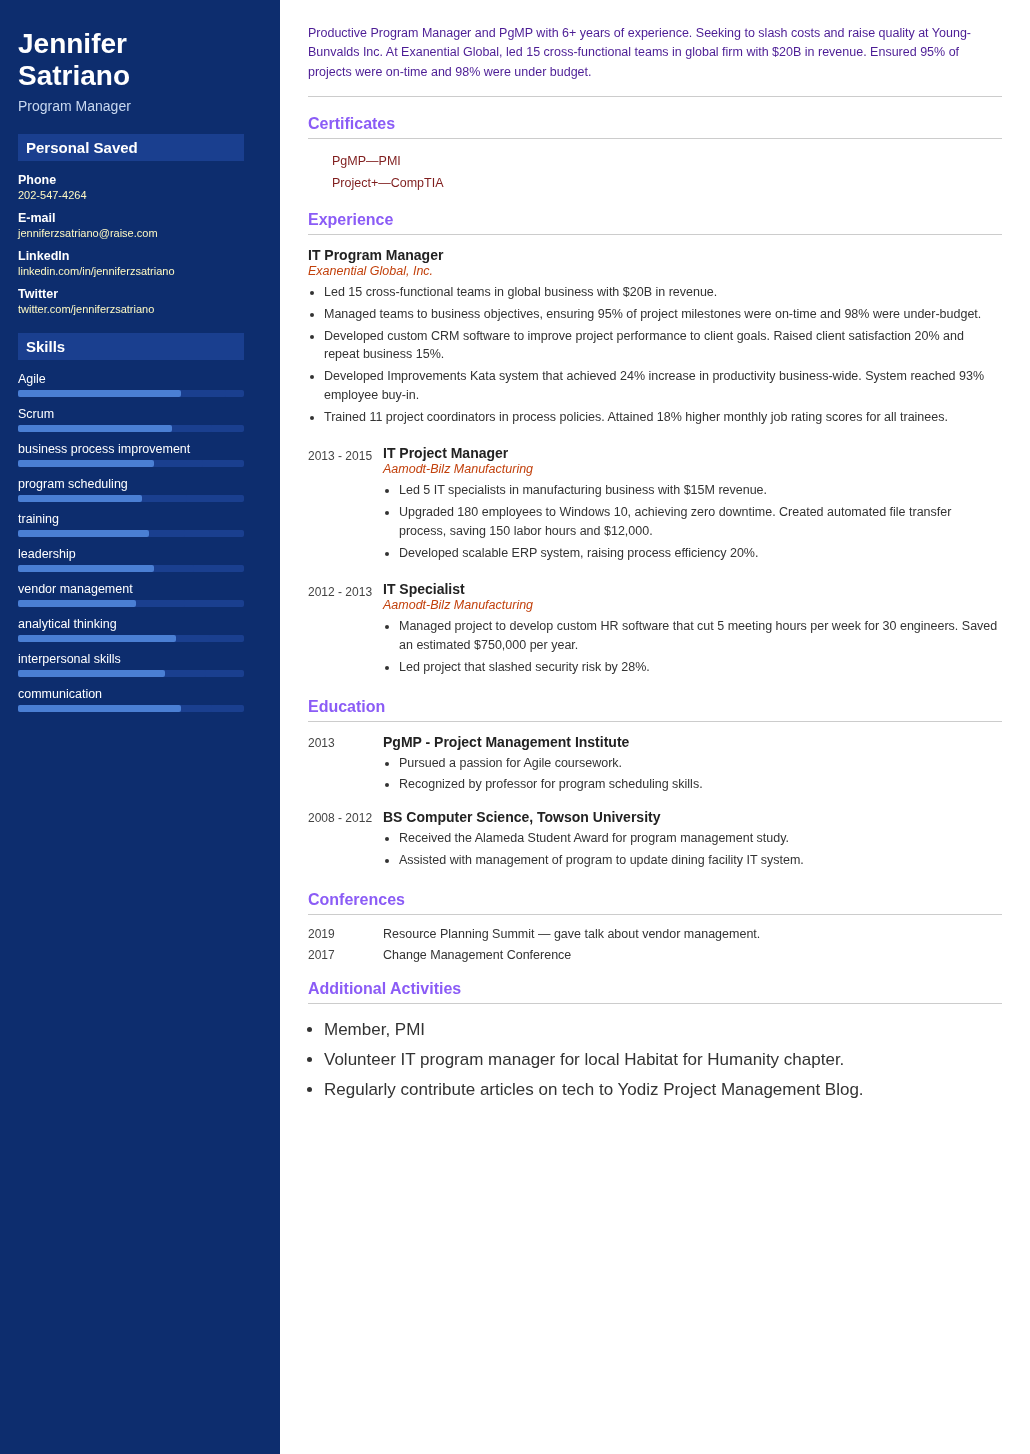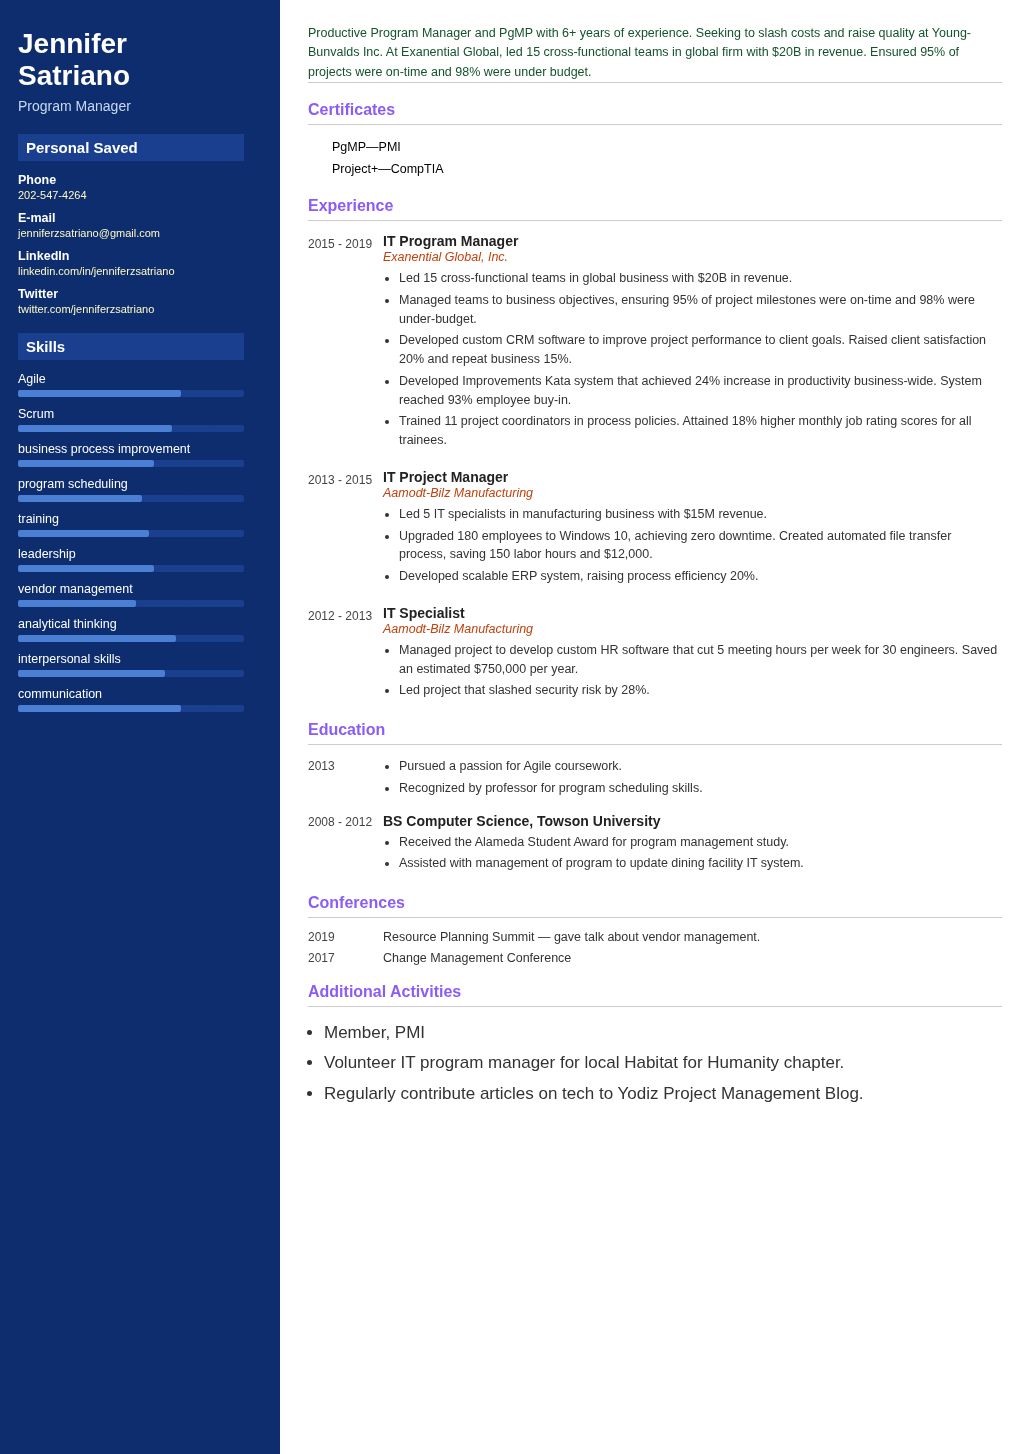--- a/index.html
+++ b/index.html
@@ -89,37 +89,38 @@
     }
 
     
     .main-content {
       flex: 1;
       padding: 24px 28px 28px 28px;
       background: #fff;
     }
     .summary-text {
       font-size: 12.5px;
-      color: #14532d;
+      color: #4c1d95;
       line-height: 1.55;
       margin-bottom: 18px;
       border-bottom: 1px solid #ccc;
+      padding-bottom: 14px;
     }
     .section-title {
       font-size: 16px;
       font-weight: bold;
       color: #8b5cf6;
       border-bottom: 1px solid #ccc;
       padding-bottom: 5px;
       margin-bottom: 12px;
       margin-top: 2px;
     }
     .cert-item {
       font-size: 12.5px;
-      color: #000000;
+      color: #7f1d1d;
       padding: 3px 0 3px 24px;
       margin-bottom: 2px;
     }
     .section-block { margin-bottom: 18px; }
     .exp-row {
       display: flex;
       margin-bottom: 16px;
     }
     .exp-dates {
       min-width: 75px;
@@ -208,21 +209,21 @@
 
     <div class="sidebar-section-title">Personal Saved</div>
 
     <div>
       <div class="contact-label">Phone</div>
       <div class="contact-value">202-547-4264</div>
     </div>
 
     <div>
       <div class="contact-label">E-mail</div>
-      <div class="contact-value">jenniferzsatriano@gmail.com</div>
+      <div class="contact-value">jenniferzsatriano@raise.com</div>
     </div>
 
     <div>
       <div class="contact-label">LinkedIn</div>
       <div class="contact-value">linkedin.com/in/jenniferzsatriano</div>
     </div>
 
     <div>
       <div class="contact-label">Twitter</div>
       <div class="contact-value">twitter.com/jenniferzsatriano</div>
@@ -312,21 +313,20 @@
       <div id="certs-container">
           <div class="cert-item">PgMP—PMI</div>
           <div class="cert-item">Project+—CompTIA</div>
         </div>
     </div>
 
     <div class="section-block">
       <div class="section-title">Experience</div>
       <div id="exp-container">
           <div class="exp-row">
-      <div class="exp-dates">2015 - 2019</div>
       <div class="exp-detail">
         <div class="exp-job-title">IT Program Manager</div>
         <div class="exp-company">Exanential Global, Inc.</div>
         <ul class="exp-bullets">
                 <li class="exp-bullet">Led 15 cross-functional teams in global business with $20B in revenue.</li>
                 <li class="exp-bullet">Managed teams to business objectives, ensuring 95% of project milestones were on-time and 98% were under-budget.</li>
                 <li class="exp-bullet">Developed custom CRM software to improve project performance to client goals. Raised client satisfaction 20% and repeat business 15%.</li>
                 <li class="exp-bullet">Developed Improvements Kata system that achieved 24% increase in productivity business-wide. System reached 93% employee buy-in.</li>
                 <li class="exp-bullet">Trained 11 project coordinators in process policies. Attained 18% higher monthly job rating scores for all trainees.</li>
               </ul>
@@ -357,20 +357,21 @@
     </div>
         </div>
     </div>
 
     <div class="section-block">
       <div class="section-title">Education</div>
       <div id="edu-container">
           <div class="edu-row">
       <div class="edu-date">2013</div>
       <div class="edu-detail">
+        <div class="edu-title">PgMP - Project Management Institute</div>
         <ul class="edu-bullets">
                 <li class="edu-bullet">Pursued a passion for Agile coursework.</li>
                 <li class="edu-bullet">Recognized by professor for program scheduling skills.</li>
               </ul>
       </div>
     </div>
           <div class="edu-row">
       <div class="edu-date">2008 - 2012</div>
       <div class="edu-detail">
         <div class="edu-title">BS Computer Science, Towson University</div>

